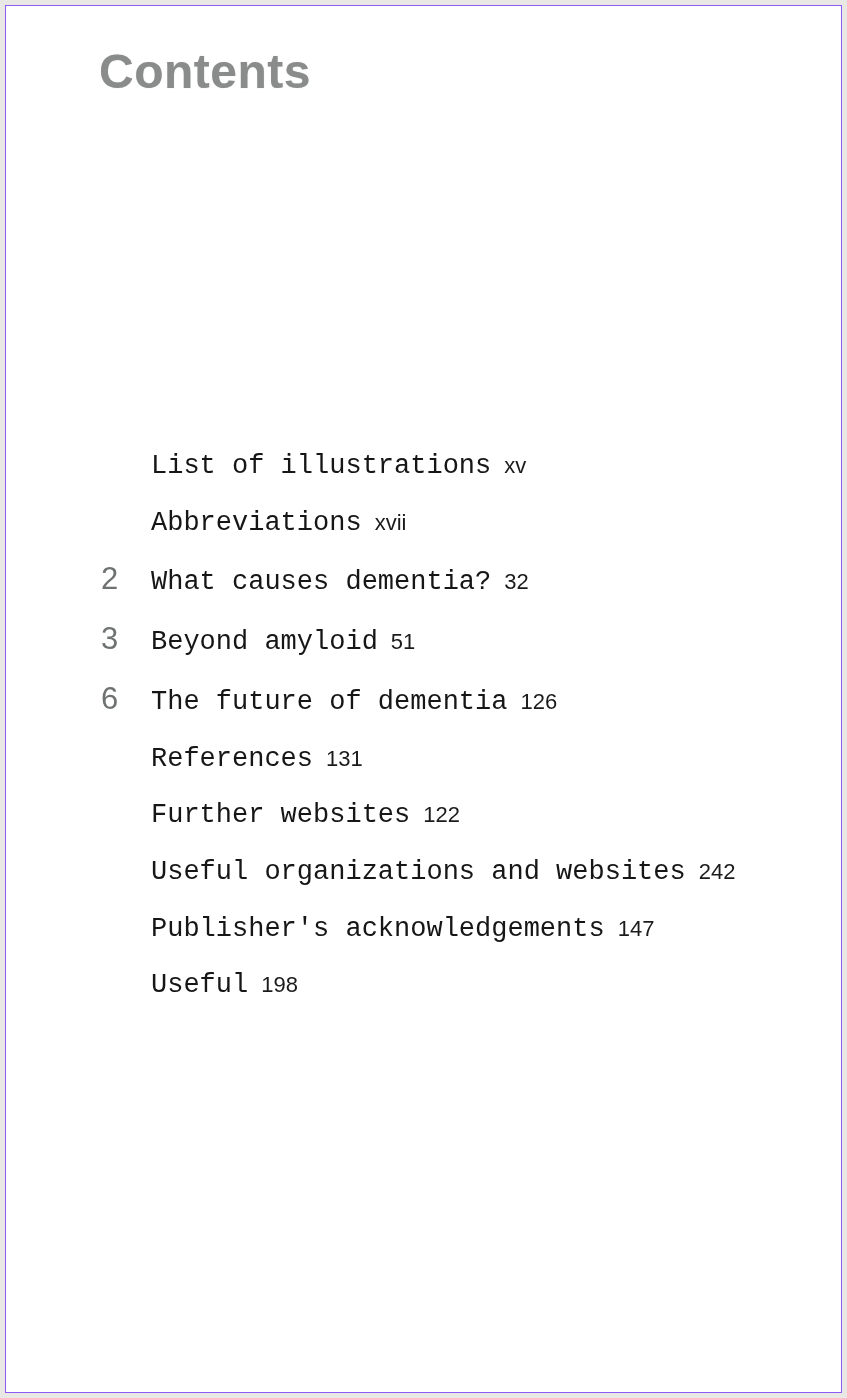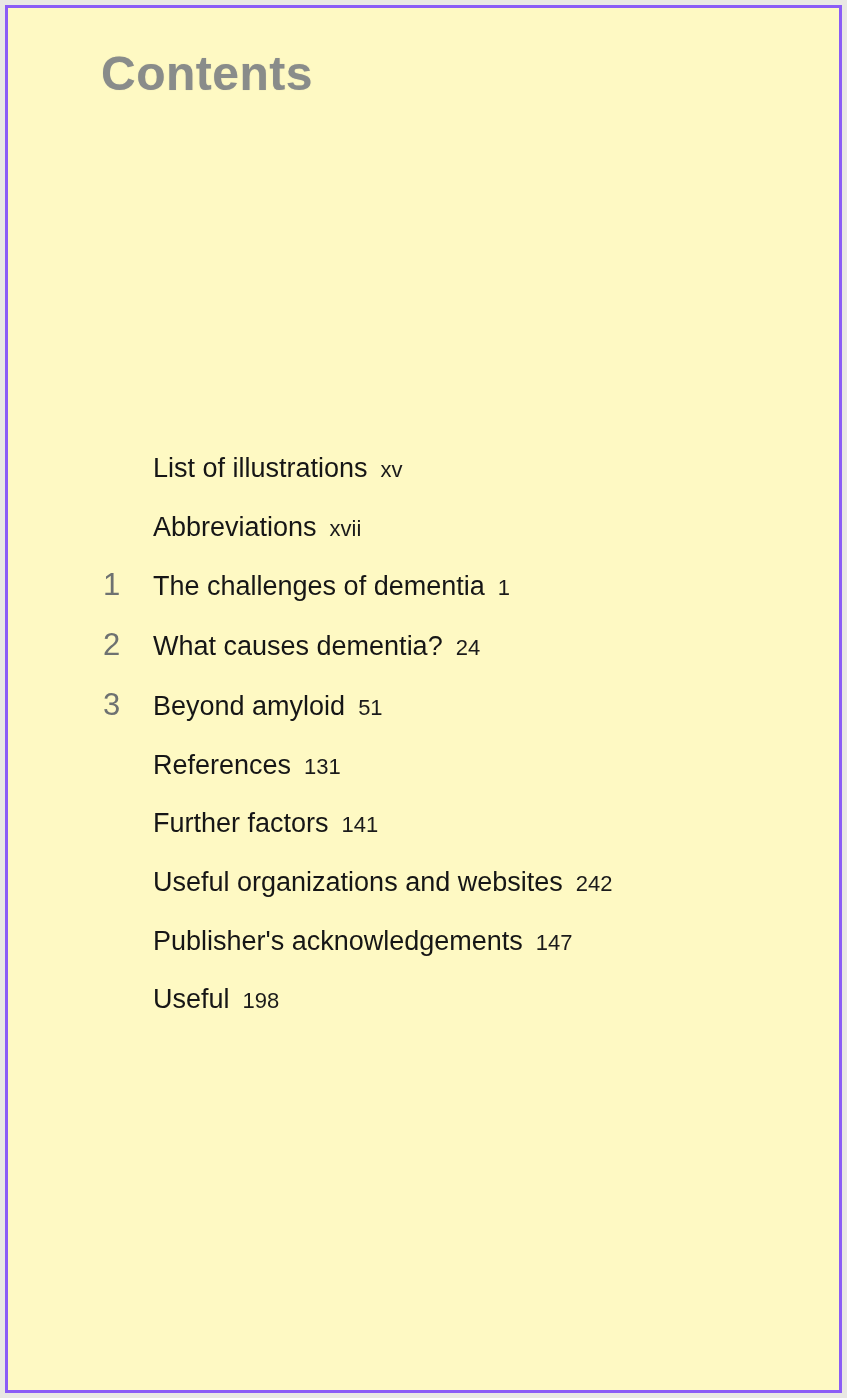--- a/index.html
+++ b/index.html
@@ -6,22 +6,22 @@
     margin: 0;
     padding: 0;
     width: 847px;
     height: 1398px;
     background: #e9e8e4;
     overflow: hidden;
   }
   .page {
     position: absolute;
     inset: 5px;
-    background: #fef9c3;
-    border: 3px solid #8b5cf6;
+    background: #ffffff;
+    border: 1px solid #8b5cf6;
   }
   .title {
     position: absolute;
     left: 93px;
     top: 38px;
     margin: 0;
     font-family: "Liberation Sans", sans-serif;
     font-weight: bold;
     font-size: 48px;
     letter-spacing: 0.5px;
@@ -38,21 +38,21 @@
     white-space: nowrap;
   }
   .num {
     display: inline-block;
     width: 50px;
     font-family: "Liberation Sans", sans-serif;
     font-size: 31px;
     color: #6e7271;
   }
   .label {
-    font-family: Liberation Sans, sans-serif;
+    font-family: Liberation Mono, monospace;
     font-size: 27px;
     color: #161616;
   }
   .pagenum {
     font-family: "Liberation Sans", sans-serif;
     font-size: 22px;
     color: #1b1b1b;
     margin-left: 13px;
     text-align: center;
   }
@@ -67,41 +67,41 @@
   <div class="toc">
 
     <div class="row">
       <span class="num"></span><span class="label">List of illustrations</span><span class="pagenum">xv</span>
     </div>
 
     <div class="row">
       <span class="num"></span><span class="label">Abbreviations</span><span class="pagenum">xvii</span>
     </div>
 
-    <div class="row">
-      <span class="num">1</span><span class="label">The challenges of dementia</span><span class="pagenum">1</span>
-    </div>
 
     <div class="row">
-      <span class="num">2</span><span class="label">What causes dementia?</span><span class="pagenum">24</span>
+      <span class="num">2</span><span class="label">What causes dementia?</span><span class="pagenum">32</span>
     </div>
 
     <div class="row">
       <span class="num">3</span><span class="label">Beyond amyloid</span><span class="pagenum">51</span>
     </div>
 
 
 
+    <div class="row">
+      <span class="num">6</span><span class="label">The future of dementia</span><span class="pagenum">126</span>
+    </div>
 
     <div class="row">
       <span class="num"></span><span class="label">References</span><span class="pagenum">131</span>
     </div>
 
     <div class="row">
-      <span class="num"></span><span class="label">Further factors</span><span class="pagenum">141</span>
+      <span class="num"></span><span class="label">Further websites</span><span class="pagenum">122</span>
     </div>
 
     <div class="row">
       <span class="num"></span><span class="label">Useful organizations and websites</span><span class="pagenum">242</span>
     </div>
 
     <div class="row">
       <span class="num"></span><span class="label">Publisher's acknowledgements</span><span class="pagenum">147</span>
     </div>
 

